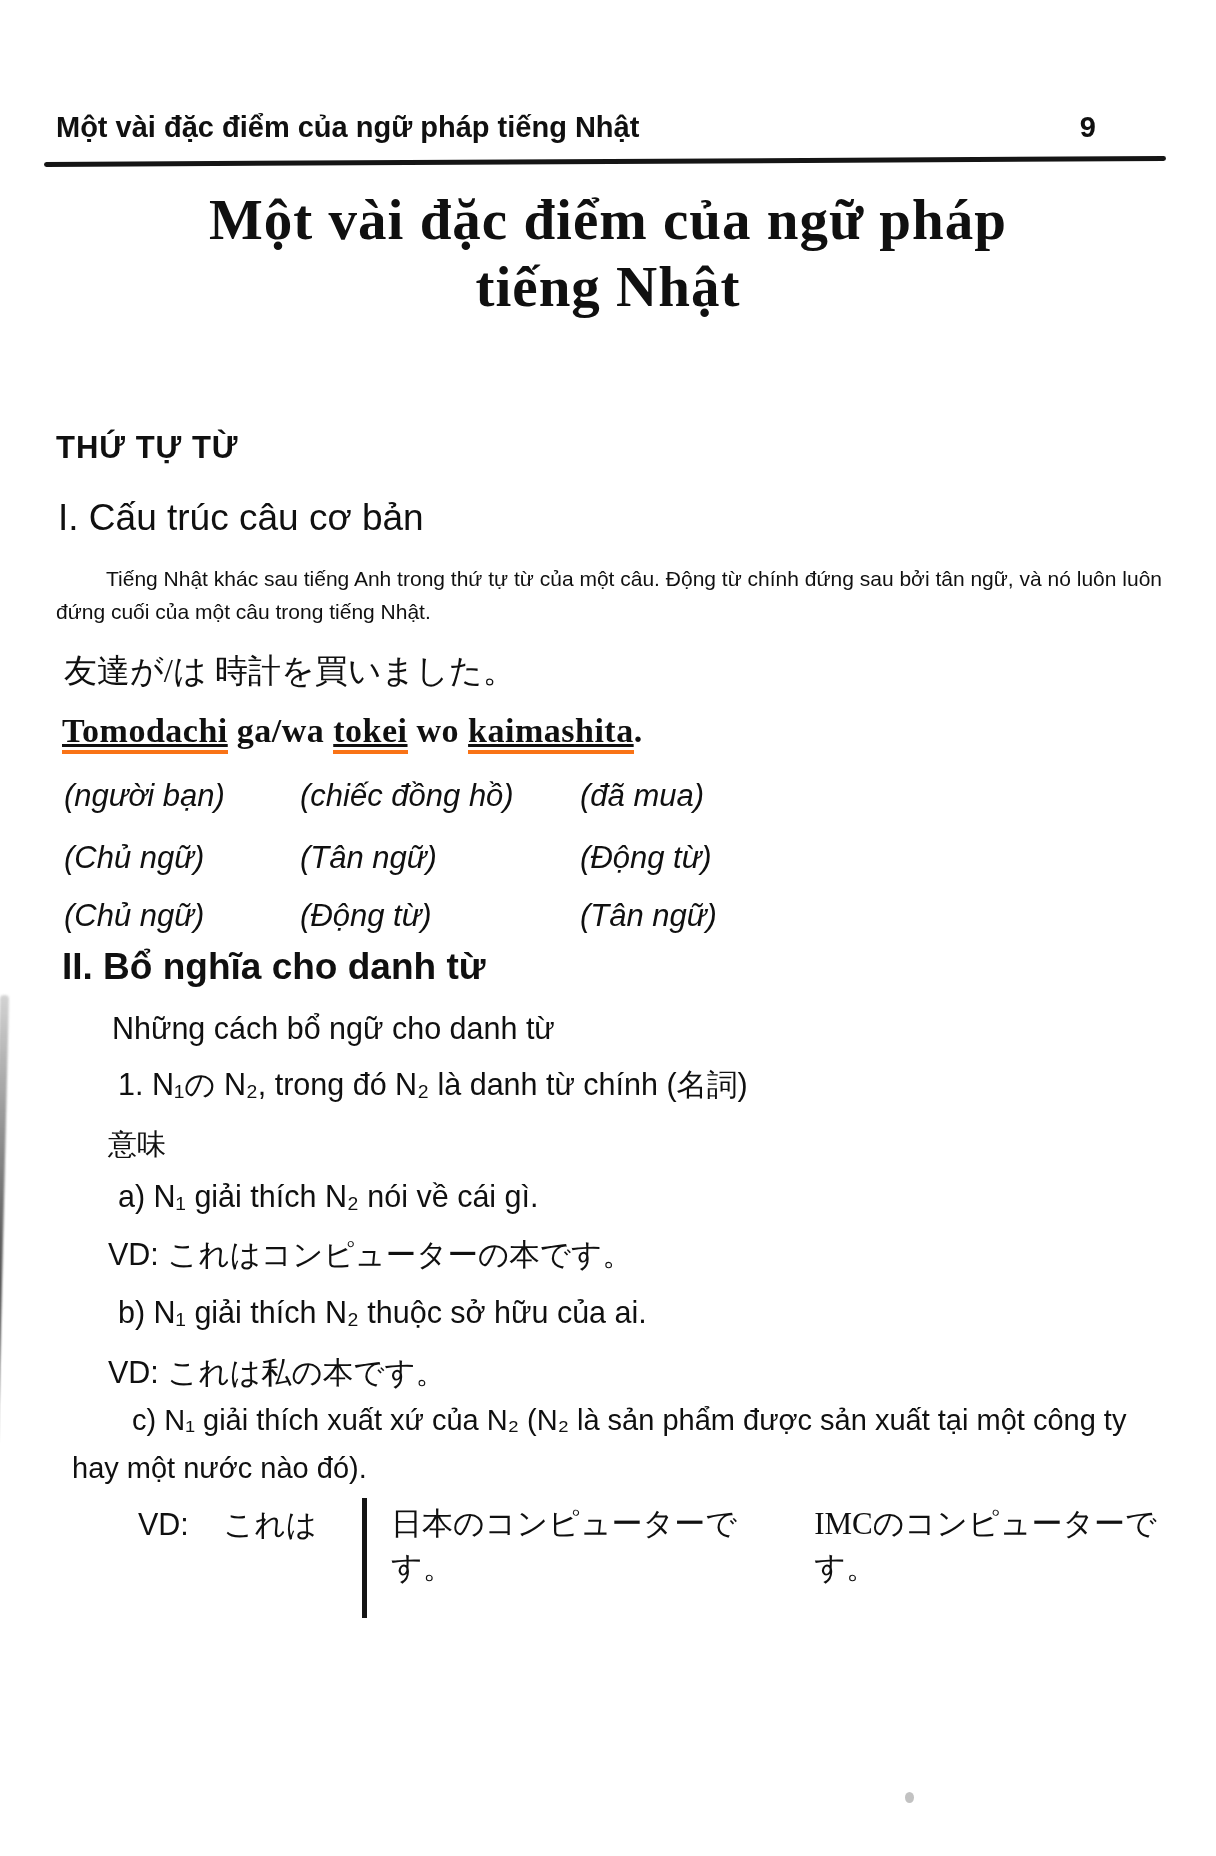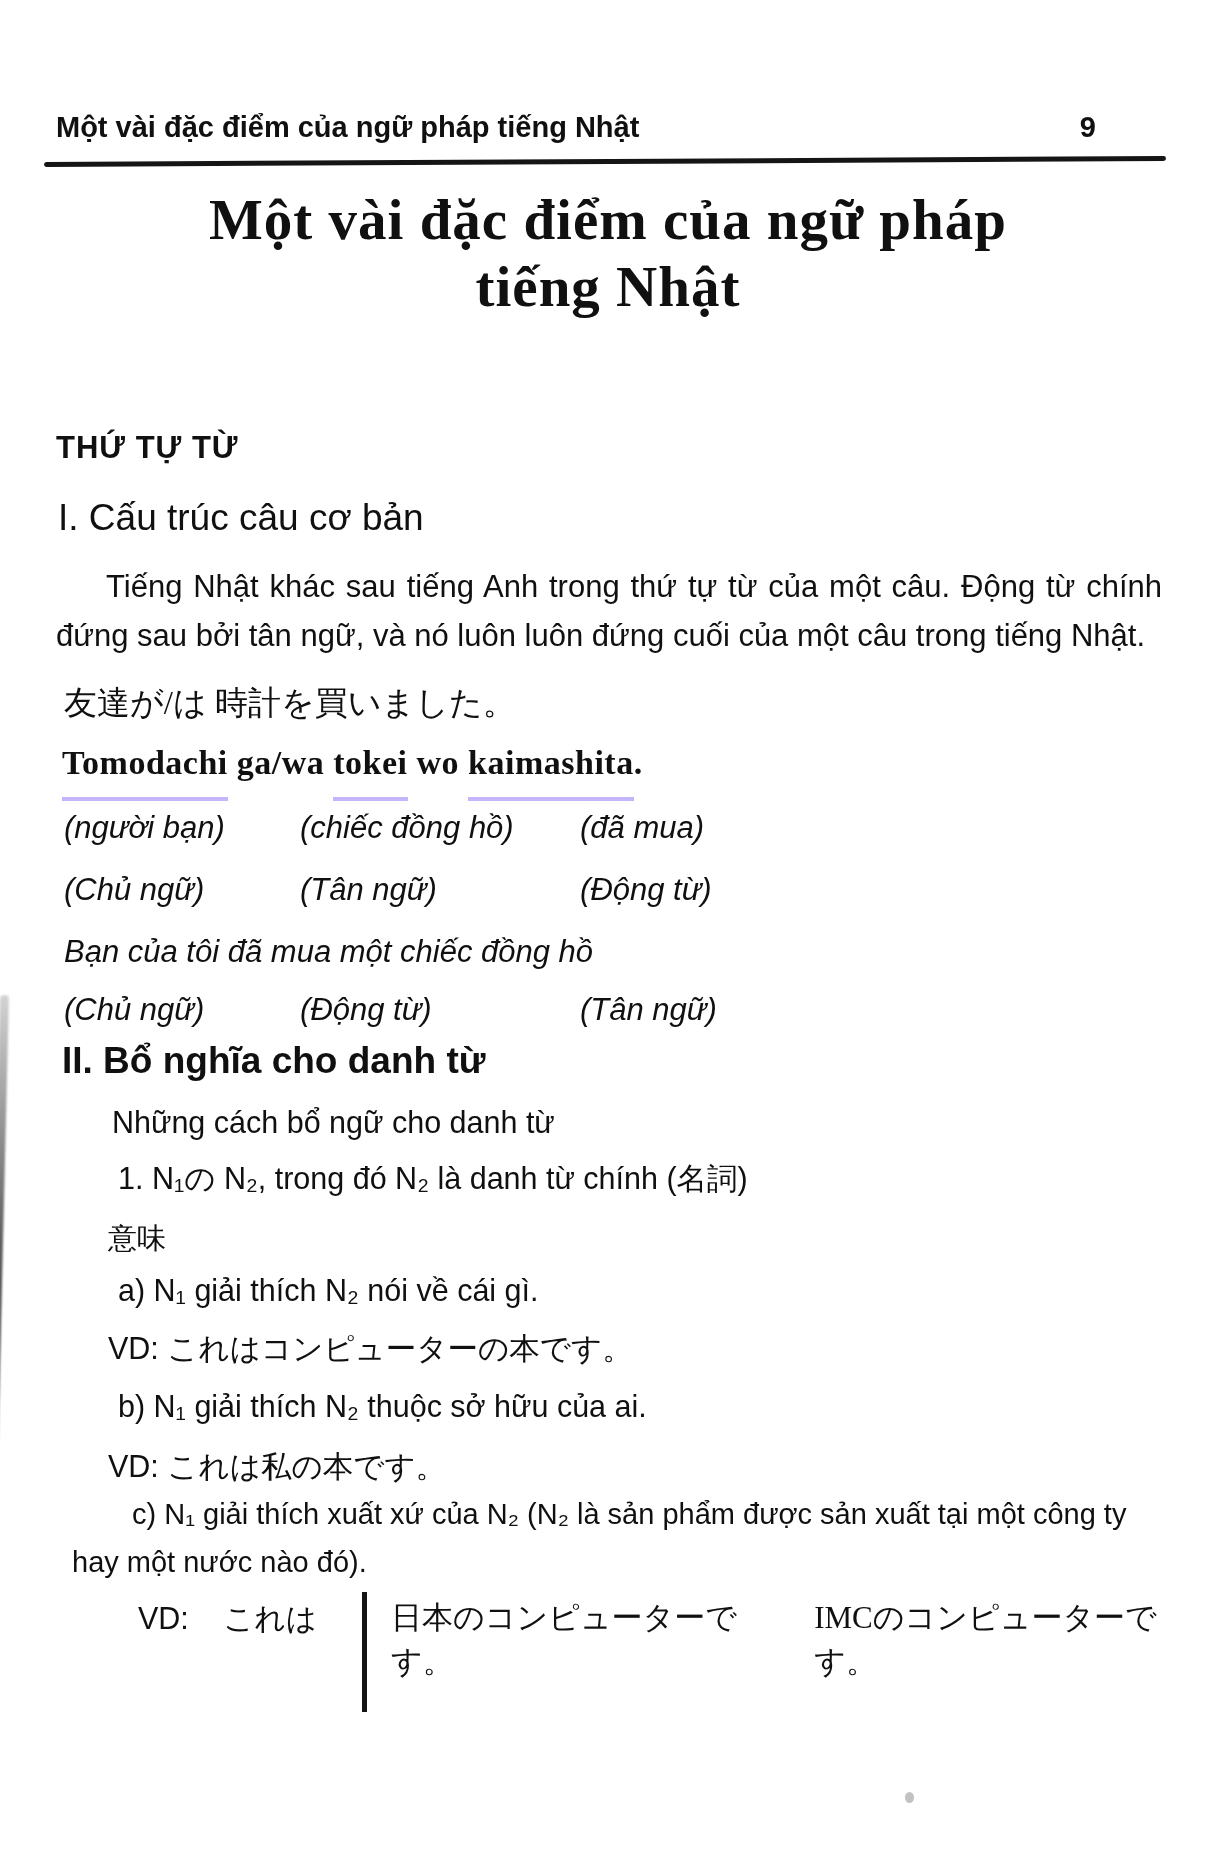--- a/index.html
+++ b/index.html
@@ -44,38 +44,38 @@
     margin: 110px 0 0 56px;
     font-weight: bold; font-size: 31px; line-height: 36px;
     letter-spacing: 1px;
   }
   .heading-1 {
     margin: 30px 0 0 58px;
     font-weight: normal; font-size: 37px; line-height: 44px;
   }
   .intro {
     margin: 22px 54px 12px 56px;
-    font-size: 31px; line-height: 49px;
+    font-size: 21px; line-height: 33px;
     text-indent: 50px;
     text-align: justify;
   }
 
   .jp-sentence {
     margin: 22px 0 0 64px;
     font-family: "Liberation Serif", "DejaVu Serif", serif;
     font-size: 33px; line-height: 42px;
   }
   .romaji {
     margin: 16px 0 0 62px;
     font-family: "Liberation Serif", "DejaVu Serif", serif;
     font-weight: bold;
     font-size: 34px; line-height: 46px;
     letter-spacing: 0.5px;
   }
-  .romaji .u { border-bottom: 4px solid #c4b5fd; padding-bottom: 16px; }
+  .romaji .u { border-bottom: 4px solid #f97316; padding-bottom: 1px; text-decoration: underline; }
 
   .gloss-row {
     margin: 22px 0 0 64px;
     font-style: italic;
     font-size: 31px; line-height: 40px;
     white-space: nowrap;
   }
   .gloss-row .gc { display: inline-block; }
   .gloss-row .w1 { width: 236px; }
   .gloss-row .w2 { width: 280px; }
@@ -181,21 +181,20 @@
   <p class="romaji"><span class="u">Tomodachi</span><span> ga/wa </span><span class="u">tokei</span><span> wo </span><span class="u">kaimashita</span><span>.</span></p>
 
   <div class="gloss-row">
     <span class="gc w1">(người bạn)</span><span class="gc w2">(chiếc đồng hồ)</span><span class="gc">(đã mua)</span>
   </div>
 
   <div class="gloss-row">
     <span class="gc w1">(Chủ ngữ)</span><span class="gc w2">(Tân ngữ)</span><span class="gc">(Động từ)</span>
   </div>
 
-  <p class="translation">Bạn của tôi đã mua một chiếc đồng hồ</p>
 
   <div class="gloss-row last">
     <span class="gc w1">(Chủ ngữ)</span><span class="gc w2">(Động từ)</span><span class="gc">(Tân ngữ)</span>
   </div>
 
   <div class="heading-2">II. Bổ nghĩa cho danh từ</div>
 
   <p class="subheading">Những cách bổ ngữ cho danh từ</p>
 
   <p class="rule-heading">1. N₁の N₂, trong đó N₂ là danh từ chính (名詞)</p>

